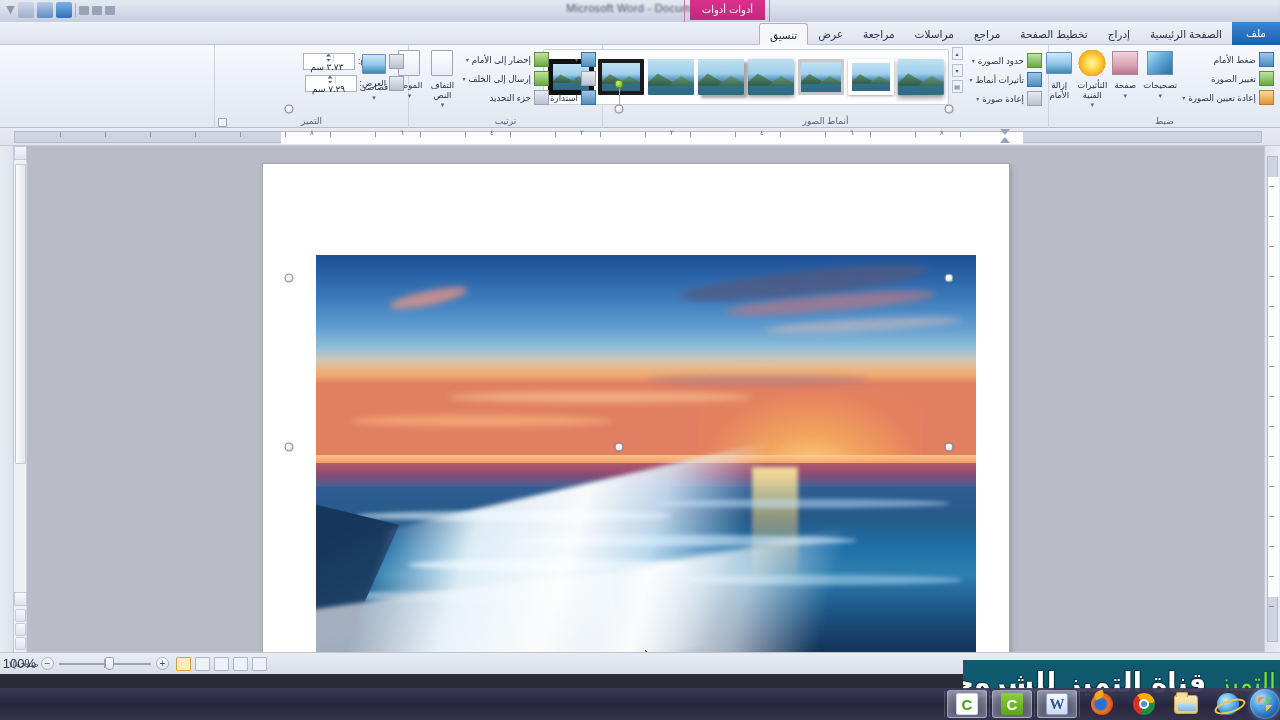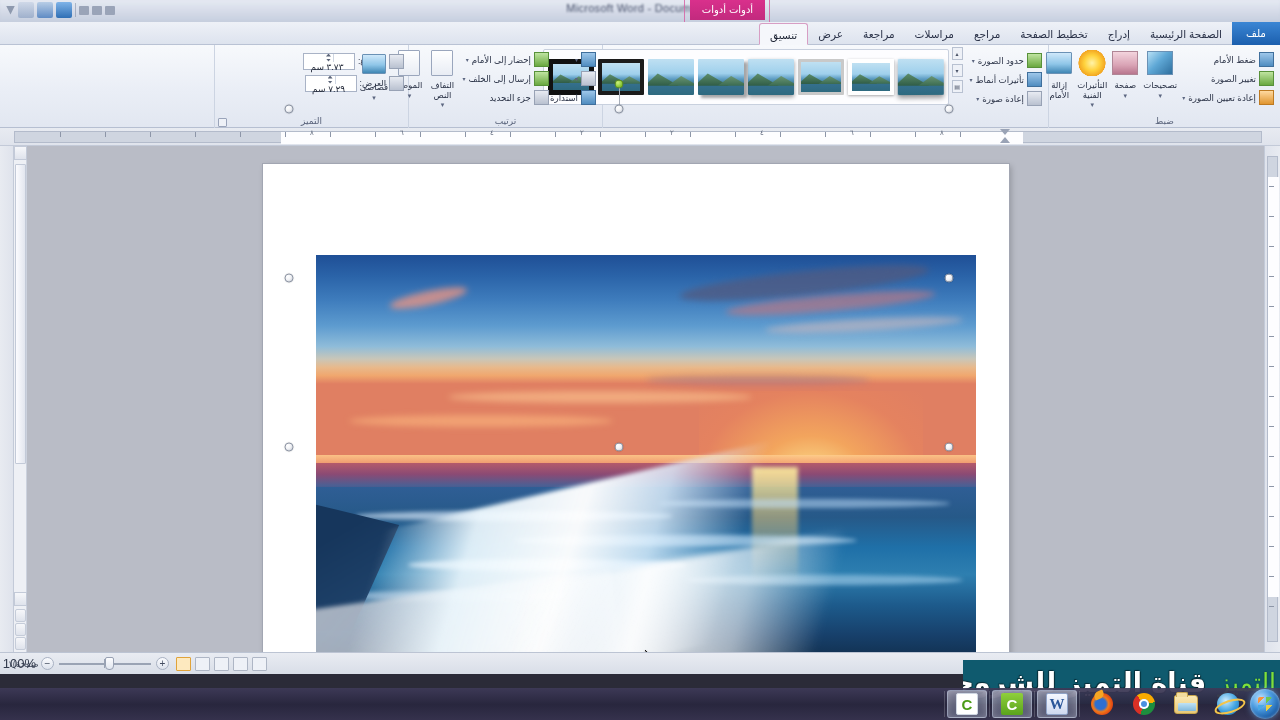--- a/index.html
+++ b/index.html
@@ -650,20 +650,21 @@
               <span class="hill"></span>
               <span class="hill2"></span>
           </div>
           <div class="thumb th-frame-black">
             <span class="pic"></span>
               <span class="hill"></span>
               <span class="hill2"></span>
           </div>
         </div>
       </div>
+      <div class="group-name">أنماط الصور</div>
     </div>
 
     <div class="group" style="width:194px">
       <div class="group-body">
 
         <div class="smallrow" style="width:44px; padding-top:4px">
           <div class="smallbtn">
             <span class="ic ico16 ic-blue"></span>
             <span class="caret">▾</span>
           </div>

